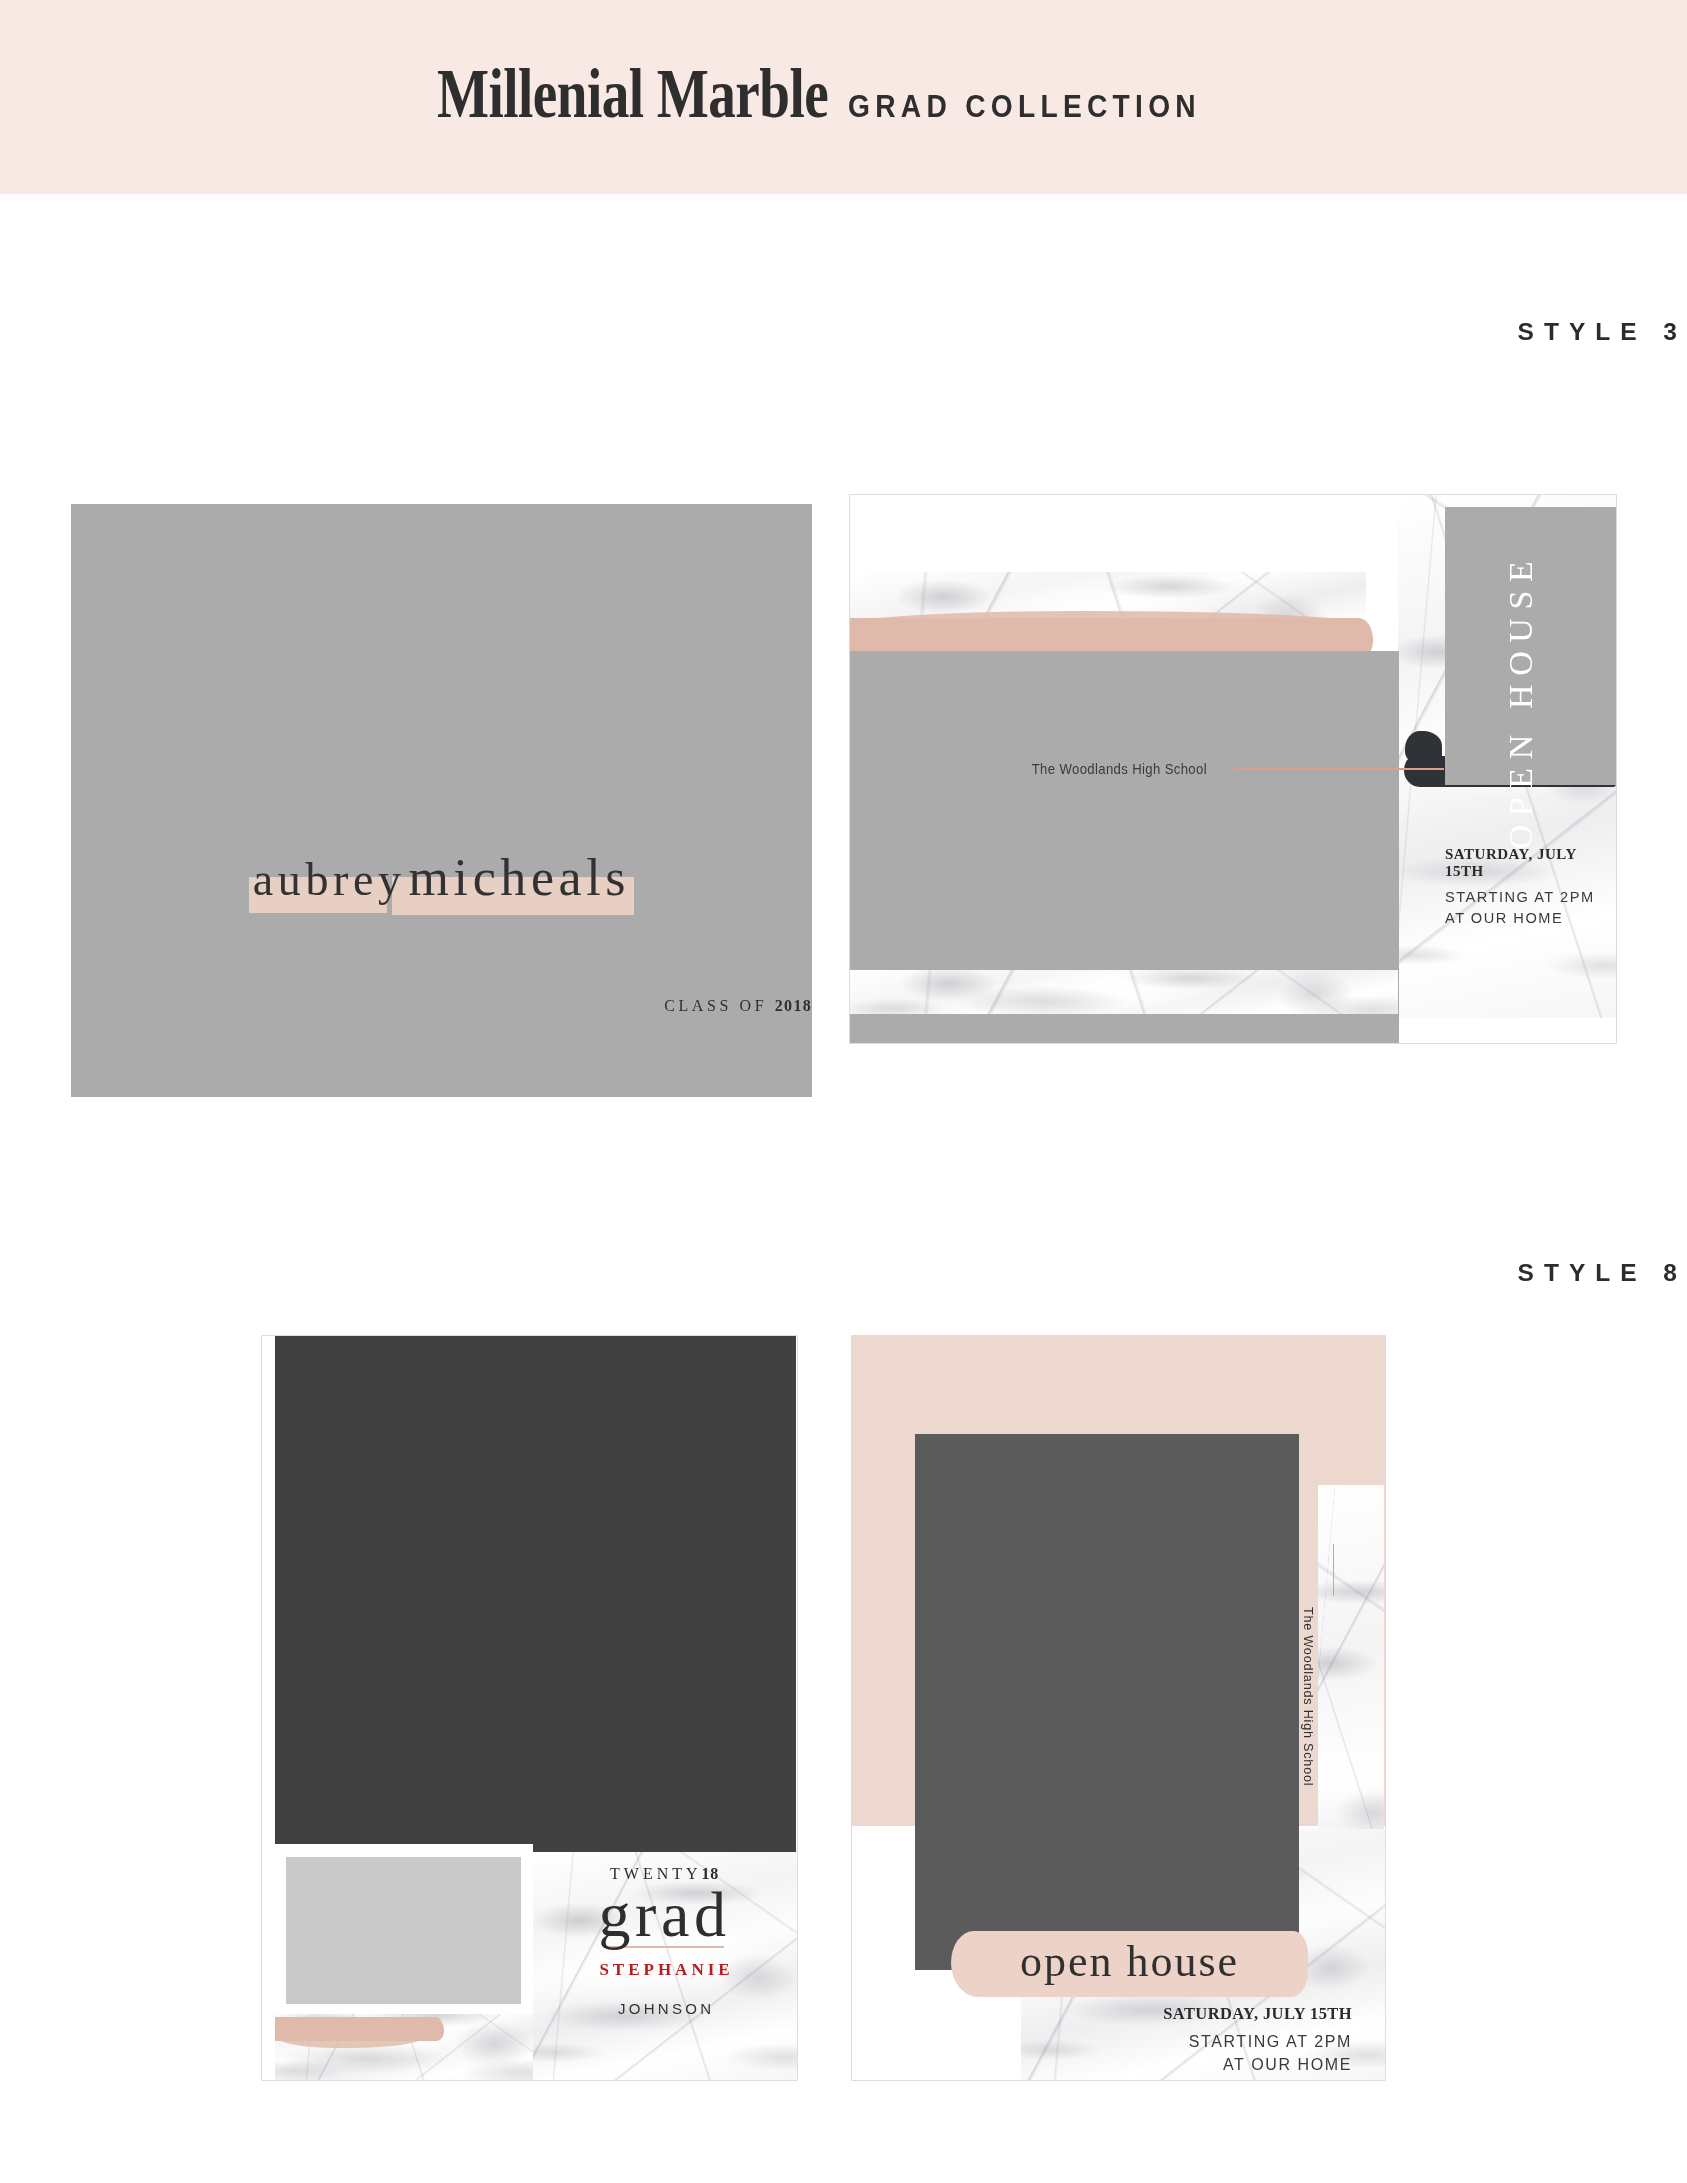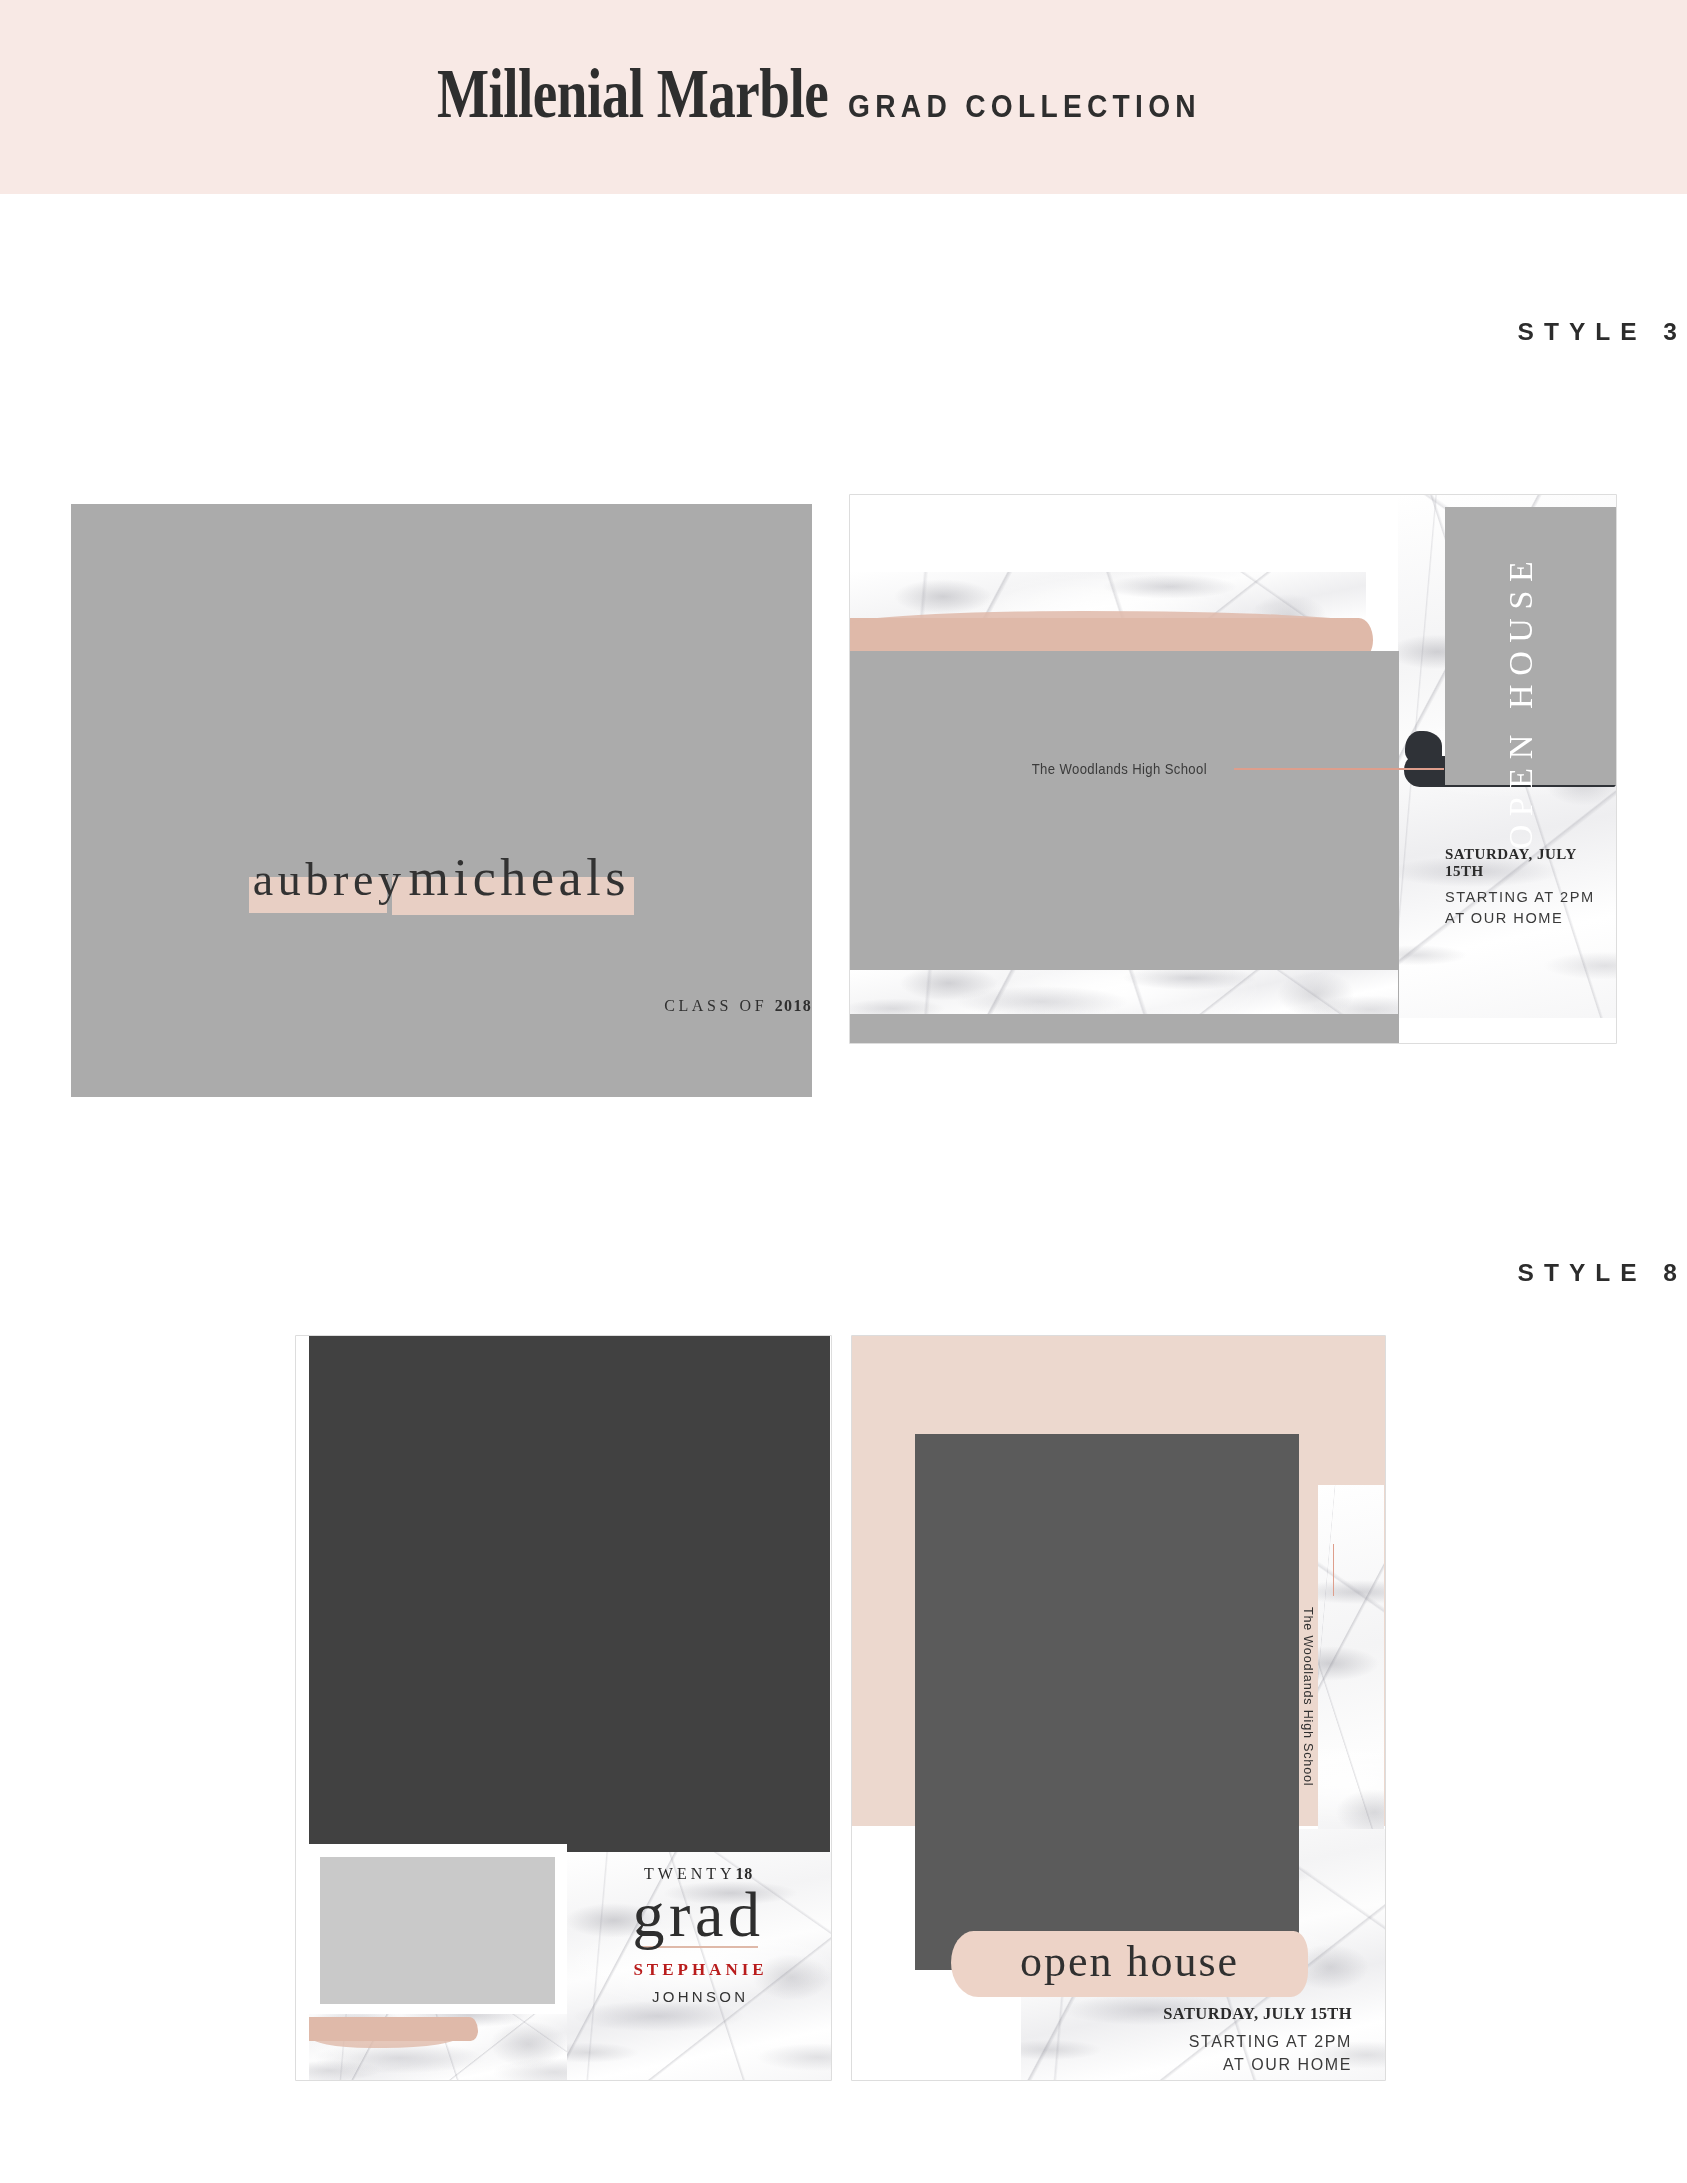--- a/index.html
+++ b/index.html
@@ -148,21 +148,21 @@
     display:flex;align-items:center;justify-content:center;gap:17px;
   }
   #s3r-school{
     font-family:"Liberation Sans", sans-serif;font-size:14.6px;letter-spacing:0.4px;color:#3b3b3b;
     transform:scaleX(.9);white-space:nowrap;
   }
   .pink-rule{height:2px;background:#DE9E8C;}
   #s3r-rule{width:210px;}
 
   
-  #s4-left{left:296px;top:1336px;width:535px;height:744px;}
+  #s4-left{left:262px;top:1336px;width:535px;height:744px;}
   #s4l-dark{position:absolute;left:13.2px;top:0;width:521px;height:516px;background:#414141;}
   #s4l-marble{position:absolute;left:270px;top:516px;width:265px;height:228px;}
   #s4l-marble2{position:absolute;left:13.2px;top:665px;width:258px;height:79px;}
   #s4l-photowhite{position:absolute;left:13.2px;top:508px;width:258px;height:170px;background:#ffffff;}
   #s4l-photo{position:absolute;left:24px;top:521px;width:235px;height:147px;background:#C9C9C9;}
   #s4l-brush{
     position:absolute;left:13.2px;top:681px;width:169px;height:24px;background:#DFB9A9;
     border-radius:0 14.6px 12px 0/0 22.5px 17px 0;
   }
   #s4l-brush::after{
@@ -179,21 +179,21 @@
     font-family:"Liberation Serif", serif;font-size:64px;letter-spacing:4.6px;color:#2e2e2e;
     line-height:1.08;
   }
   #s4l-grad-rule{width:119px;height:2px;background:#DFB9A9;margin:-4px auto 12px auto;}
   #s4l-student1{
     font-family:"Liberation Serif", serif;font-weight:bold;font-size:17px;letter-spacing:4px;
     color:#b91c1c;text-indent:4px;
   }
   #s4l-student2{
     font-family:"Liberation Sans", sans-serif;font-size:15px;letter-spacing:3.3px;
-    color:#333333;text-indent:3.3px;margin-top:8px;
+    color:#333333;text-indent:3.3px;margin-top:20px;
   }
 
   
   #s4-right{left:852px;top:1336px;width:533px;height:744px;}
   #s4r-pink{position:absolute;left:0;top:0;width:533px;height:490px;background:#ECD8CE;}
   #s4r-marblecol{position:absolute;left:466px;top:149px;width:66px;height:595px;}
   #s4r-marblebtm{position:absolute;left:169px;top:493px;width:364px;height:251px;}
   #s4r-photo{position:absolute;left:63px;top:98px;width:384px;height:536px;background:#5B5B5B;}
   #s4r-sidelabel{
     position:absolute;left:463px;top:271px;width:212px;height:26.5px;

